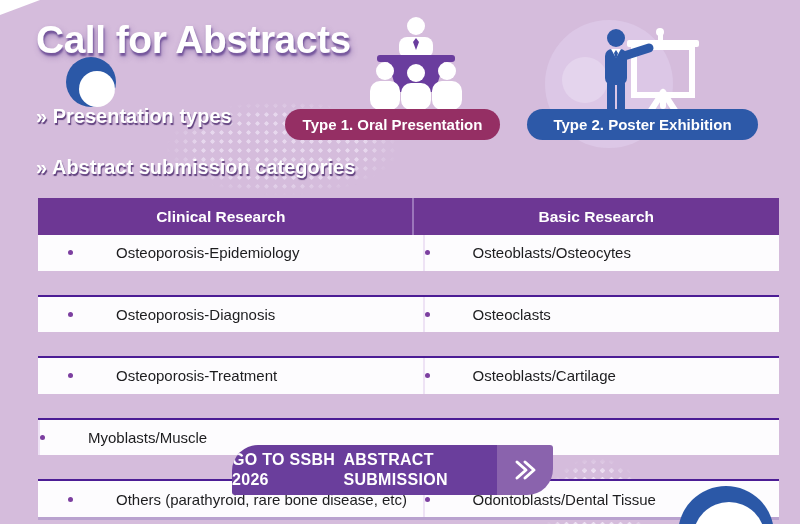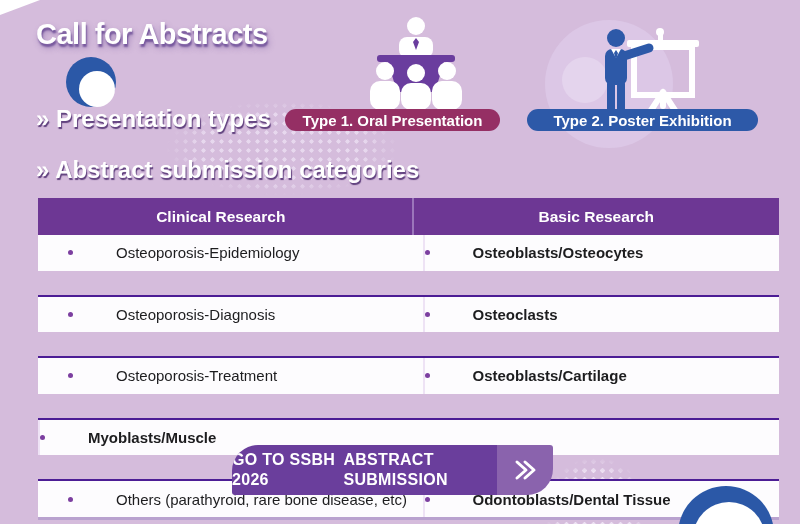--- a/index.html
+++ b/index.html
@@ -16,50 +16,50 @@
     background-size:9px 9px;
     -webkit-mask-image:radial-gradient(closest-side,#000 60%,transparent 85%);
     mask-image:radial-gradient(closest-side,#000 60%,transparent 85%);}
   .dots-a{left:145px;top:92px;width:275px;height:112px;}
   .dots-b{left:535px;top:448px;width:122px;height:122px;
     background-image:radial-gradient(circle,#eee2f4 2px,transparent 2.4px);}
   
   .donut{position:absolute;left:545px;top:20px;width:128px;height:128px;border-radius:50%;background:#dcc7e6;}
   .donut .hole{position:absolute;left:17px;top:37px;width:46px;height:46px;border-radius:50%;background:#e4d4ed;}
   
-  .title{position:absolute;left:36px;top:18px;font-size:29px;font-weight:800;color:#ffffff;
+  .title{position:absolute;left:36px;top:18px;font-size:39px;font-weight:800;color:#ffffff;
     letter-spacing:-.5px;text-shadow:1px 3px 2px rgba(107,76,150,.9),2px 4px 6px rgba(107,76,150,.45);}
   
   .swirl{position:absolute;left:66px;top:57px;width:50px;height:50px;}
   .swirl .ring{position:absolute;left:0;top:0;width:50px;height:50px;border-radius:50%;background:#2b58a7;}
   .swirl .hole{position:absolute;left:13px;top:14px;width:36px;height:36px;border-radius:50%;background:#ffffff;}
   
-  .sec-heading{position:absolute;font-size:24px;font-weight:800;color:#ffffff;
+  .sec-heading{position:absolute;font-size:20px;font-weight:800;color:#ffffff;
     text-shadow:1px 2px 1px rgba(74,41,108,.85);}
   .heading-presentation{left:36px;top:105px;}
   .heading-categories{left:36px;top:156px;}
   
-  .pill{position:absolute;height:22px;border-radius:16px;display:flex;align-items:center;justify-content:center;
+  .pill{position:absolute;height:31px;border-radius:16px;display:flex;align-items:center;justify-content:center;
     color:#ffffff;font-size:15px;font-weight:700;cursor:pointer;}
   .pill-oral{left:285px;top:109px;width:215px;background:#952f64;}
   .pill-poster{left:527px;top:109px;width:231px;background:#2d59a8;}
   
   .icon-oral{position:absolute;left:358px;top:14px;width:115px;height:96px;}
   .icon-poster{position:absolute;left:594px;top:26px;width:112px;height:96px;}
   
   .cat-table{position:absolute;left:38px;top:198px;width:741px;border-bottom:3px solid #b9a2cf;}
   .thead{display:flex;height:37px;background:#6d3794;}
   .th{flex:1;display:flex;align-items:center;justify-content:center;color:#ffffff;
     font-size:15.5px;font-weight:700;}
   .th + .th{border-left:2px solid #9b76bb;margin-left:8px;}
   .tr{display:flex;height:35.6px;background:#fdfcfe;}
   .tr + .tr{border-top:2px solid #4c1d95;margin-top:24px;}
   .td{flex:1;display:flex;align-items:center;font-size:15px;color:#1d1d1f;gap:36px;}
   .td-left{padding-left:30px;}
-  .td-right{border-left:2px solid #eee3f5;font-weight:bold;}
+  .td-right{border-left:2px solid #eee3f5;}
   .bullet{width:5px;height:5px;border-radius:50%;background:#7c3fa0;margin-right:7px;flex:0 0 auto;}
   
   .cta{position:absolute;left:232px;top:445px;width:321px;height:50px;display:flex;
     border-radius:26px 3px 26px 3px;overflow:hidden;cursor:pointer;}
   .cta-main{flex:1;background:#6a3e9c;color:#ffffff;display:flex;
     align-items:center;justify-content:center;font-size:16px;font-weight:700;line-height:1.25;letter-spacing:.3px;}
   .cta-arrow{width:56px;background:#8a63ad;display:flex;align-items:center;justify-content:center;}
   
   .corner-circle{position:absolute;left:678px;top:486px;width:96px;height:96px;border-radius:50%;background:#2b58a7;}
   .corner-circle .inner{position:absolute;left:15px;top:16px;width:72px;height:72px;border-radius:50%;background:#ffffff;}

